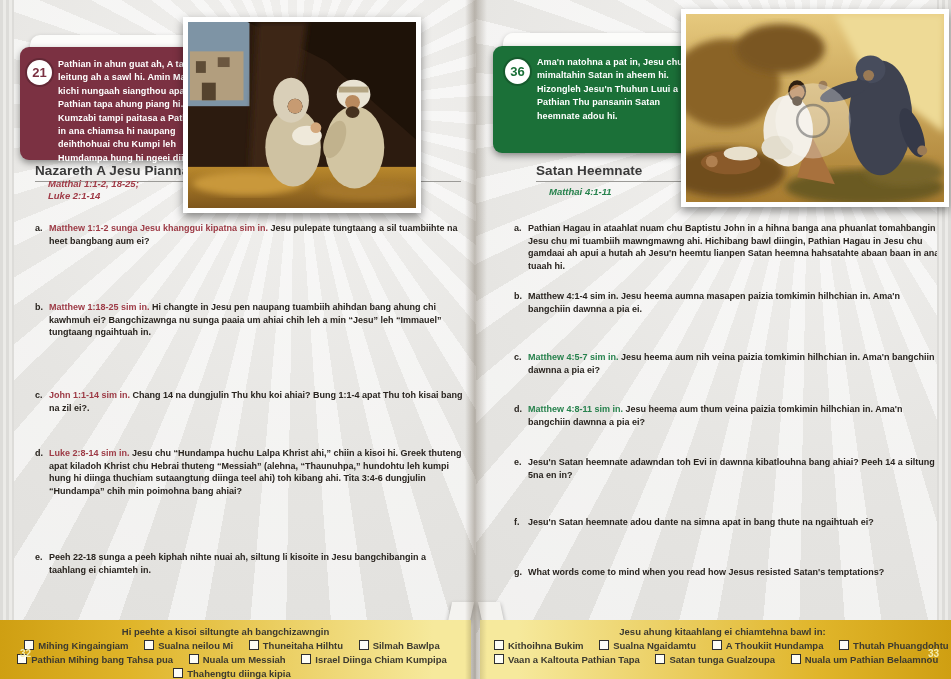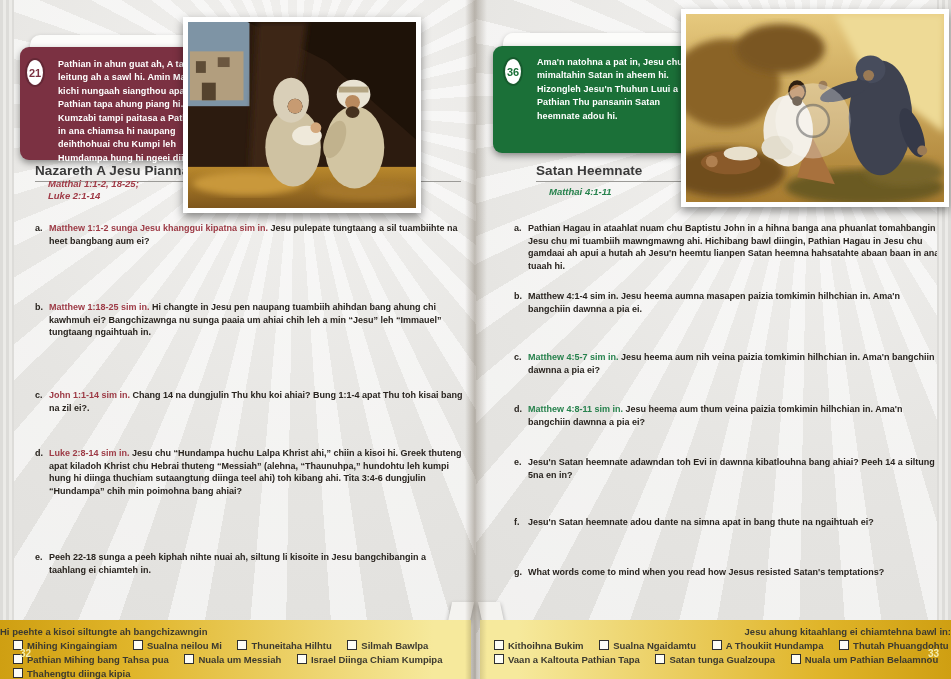--- a/index.html
+++ b/index.html
@@ -22,23 +22,23 @@
   }
   .spine{position:absolute;left:465px;top:0;width:22px;height:679px;z-index:9;pointer-events:none;
     background:linear-gradient(to right, rgba(0,0,0,0), rgba(60,45,25,.30) 45%, rgba(60,45,25,.22) 55%, rgba(0,0,0,0));}
   .edge-shade{position:absolute;top:0;height:679px;width:14px;z-index:2;pointer-events:none;}
   .edge-left{left:0;background:repeating-linear-gradient(to right,#dddcd9 0 3px,#ecebe8 3px 6px);}
   .edge-right{right:0;background:repeating-linear-gradient(to left,#dddcd9 0 3px,#ecebe8 3px 6px);}
 
   
   .sheet{position:absolute;background:#fcfcfa;border-radius:10px;box-shadow:0 2px 5px rgba(0,0,0,.25);z-index:3;}
   .lesson-box{position:absolute;border-radius:9px;z-index:4;box-shadow:0 3px 7px rgba(0,0,0,.4);color:#fff;}
-  .lesson-box .num{position:absolute;left:7px;top:13px;width:16px;height:25px;border-radius:50%;
+  .lesson-box .num{position:absolute;left:7px;top:13px;width:25px;height:25px;border-radius:50%;
     background:#fff;display:flex;align-items:center;justify-content:center;
-    font-weight:bold;font-size:11px;box-shadow:0 0 0 2px rgba(0,0,0,.18);}
+    font-weight:bold;font-size:13px;box-shadow:0 0 0 2px rgba(0,0,0,.18);}
   .lesson-box .intro{position:absolute;font-size:9px;font-weight:bold;line-height:13.4px;letter-spacing:.1px;}
   #box21{left:20px;top:47px;width:196px;height:113px;background:#7b3142;}
   #box21 .intro{left:38px;top:11px;width:152px;}
   #box21 .num{color:#7b3142;}
   #box22{left:493px;top:46px;width:213px;height:107px;background:#1b7038;}
   #box22 .intro{left:44px;top:10px;width:158px;}
   #box22 .num{left:12px;color:#1b7038;}
 
   
   .chapter-title{position:absolute;z-index:1;font-weight:bold;font-size:13.5px;color:#3a3a3a;
@@ -57,23 +57,23 @@
 
   
   .q{position:absolute;display:flex;z-index:1;font-size:9px;font-weight:bold;line-height:12.5px;color:#29241f;}
   .q .qletter{width:14px;flex:0 0 14px;}
   .q .qbody{flex:1;}
   .qref-maroon{color:#9d3a45;}
   .qref-green{color:#27824d;}
 
   
   .footer-bar{position:absolute;top:620px;height:59px;z-index:7;color:#3c3a30;}
-  #footer-left{left:0;width:471px;text-align:left;padding:6px 20px 0 0;box-sizing:border-box;
+  #footer-left{left:0;width:471px;text-align:center;padding:6px 20px 0 0;box-sizing:border-box;
     background:linear-gradient(to right,#cf9f12 0%,#e0b52a 28%,#f6e99c 92%);}
-  #footer-right{left:480px;width:471px;text-align:right;padding:6px 0 0 14px;box-sizing:border-box;
+  #footer-right{left:480px;width:471px;text-align:center;padding:6px 0 0 14px;box-sizing:border-box;
     background:linear-gradient(to right,#f6e99c 8%,#e0b52a 72%,#cf9f12 100%);}
   .footer-bar .fhead{font-weight:bold;font-size:9.5px;margin-bottom:2px;}
   .footer-bar .frow{font-weight:bold;font-size:9.5px;line-height:14px;white-space:nowrap;}
   .check-item{margin-left:13px;}
   #footer-right .check-item{margin-left:0;margin-right:13px;}
   .cb{display:inline-block;width:8px;height:8px;border:1.3px solid #2f2f2f;background:#fdfdf6;
     margin-right:4px;vertical-align:-1px;}
   .pagenum{position:absolute;top:648px;font-weight:bold;font-size:10px;color:#f3ecae;z-index:8;}
   #pagenum-left{left:20px;}
   #pagenum-right{right:12px;}

